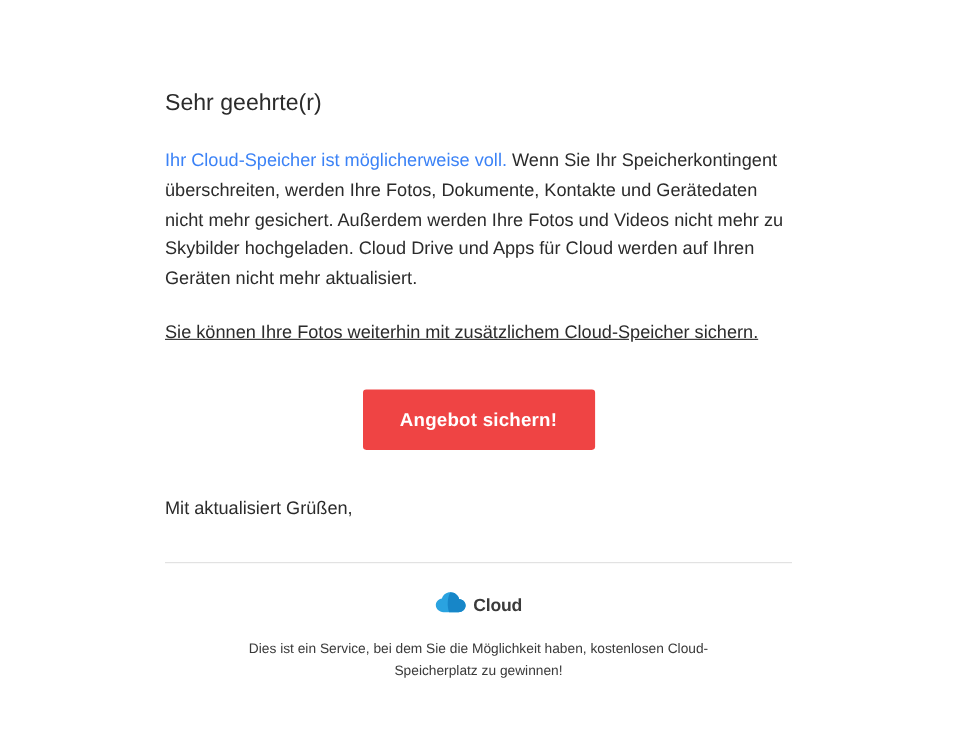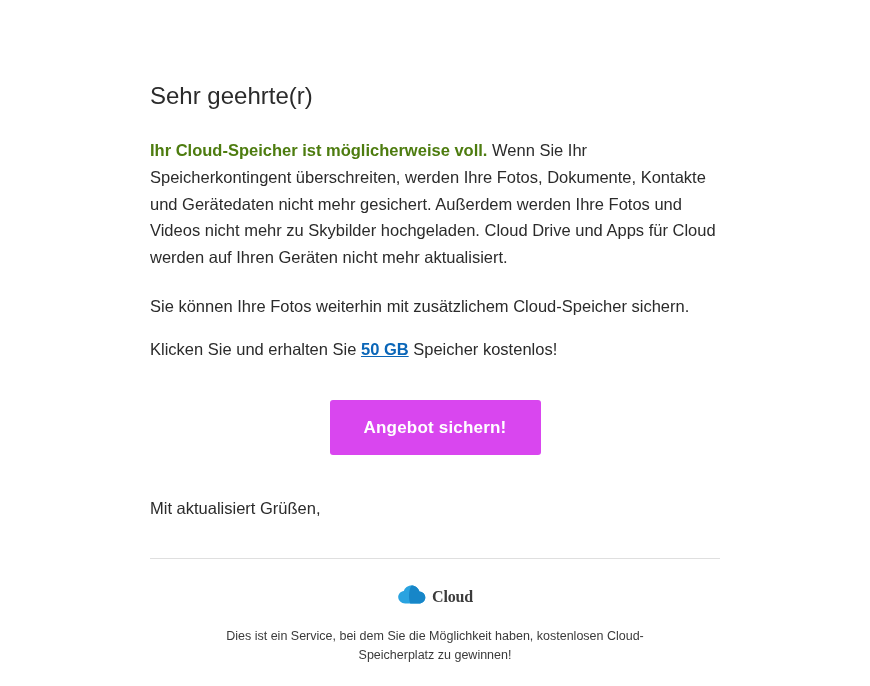--- a/index.html
+++ b/index.html
@@ -17,53 +17,54 @@
   .email-wrap {
     width: 870px;
     height: 686px;
     box-sizing: border-box;
     padding: 80px 150px 0 150px;
   }
   .content {
     width: 570px;
   }
   .greeting {
-    font-size: 24px;
+    font-size: 21px;
     color: #2b2b2b;
     margin: 0 0 26px 0;
     font-weight: 400;
     line-height: 1.3;
   }
   .para {
     font-size: 16.5px;
     line-height: 1.62;
     color: #2b2b2b;
     margin: 0 0 22px 0;
     font-weight: 400;
   }
   .para.tight {
     margin-bottom: 16px;
+    text-decoration: underline;
   }
   .para strong {
-    font-weight: 700;
-    color: #4d7c0f;
+    font-weight: 400;
+    color: #3b82f6;
   }
   .link-offer {
     color: #0a66b8;
     font-weight: 700;
     text-decoration: underline;
   }
   .cta-row {
     margin: 38px 0 0 0;
     display: flex;
     justify-content: center;
   }
   .cta-button {
     display: inline-block;
-    background: #d946ef;
+    background: #ef4444;
     color: #ffffff;
     font-size: 17px;
     font-weight: 700;
     letter-spacing: 0.2px;
     padding: 19px 34px;
     border: none;
     border-radius: 3px;
     cursor: pointer;
     font-family: "Liberation Sans", sans-serif;
     line-height: 1;
@@ -83,21 +84,20 @@
   .footer {
     width: 570px;
     text-align: center;
     padding-top: 26px;
   }
   .brand {
     display: flex;
     align-items: center;
     justify-content: center;
     gap: 5px;
-    font-family: Liberation Serif, serif;
   }
   .brand-name {
     font-size: 16px;
     font-weight: 700;
     color: #3b3b3b;
     letter-spacing: -0.2px;
   }
   .cloud-icon {
     display: block;
   }
@@ -116,23 +116,20 @@
   <div class="content">
 
     <p class="greeting">Sehr geehrte(r)</p>
 
     <p class="para">
       <strong>Ihr Cloud-Speicher ist möglicherweise voll.</strong><span> Wenn Sie Ihr Speicherkontingent überschreiten, werden Ihre Fotos, Dokumente, Kontakte und Gerätedaten nicht mehr gesichert. Außerdem werden Ihre Fotos und Videos nicht mehr zu Skybilder hochgeladen. Cloud Drive und Apps für Cloud werden auf Ihren Geräten nicht mehr aktualisiert.</span>
     </p>
 
     <p class="para tight">Sie können Ihre Fotos weiterhin mit zusätzlichem Cloud-Speicher sichern.</p>
 
-    <p class="para">
-      <span>Klicken Sie und erhalten Sie </span><a href="#" class="link-offer">50 GB</a><span> Speicher kostenlos!</span>
-    </p>
 
     <div class="cta-row">
       <button class="cta-button">Angebot sichern!</button>
     </div>
 
     <div class="signoff">
       <p class="para">Mit aktualisiert Grüßen,</p>
     </div>
 
     <hr class="divider">

